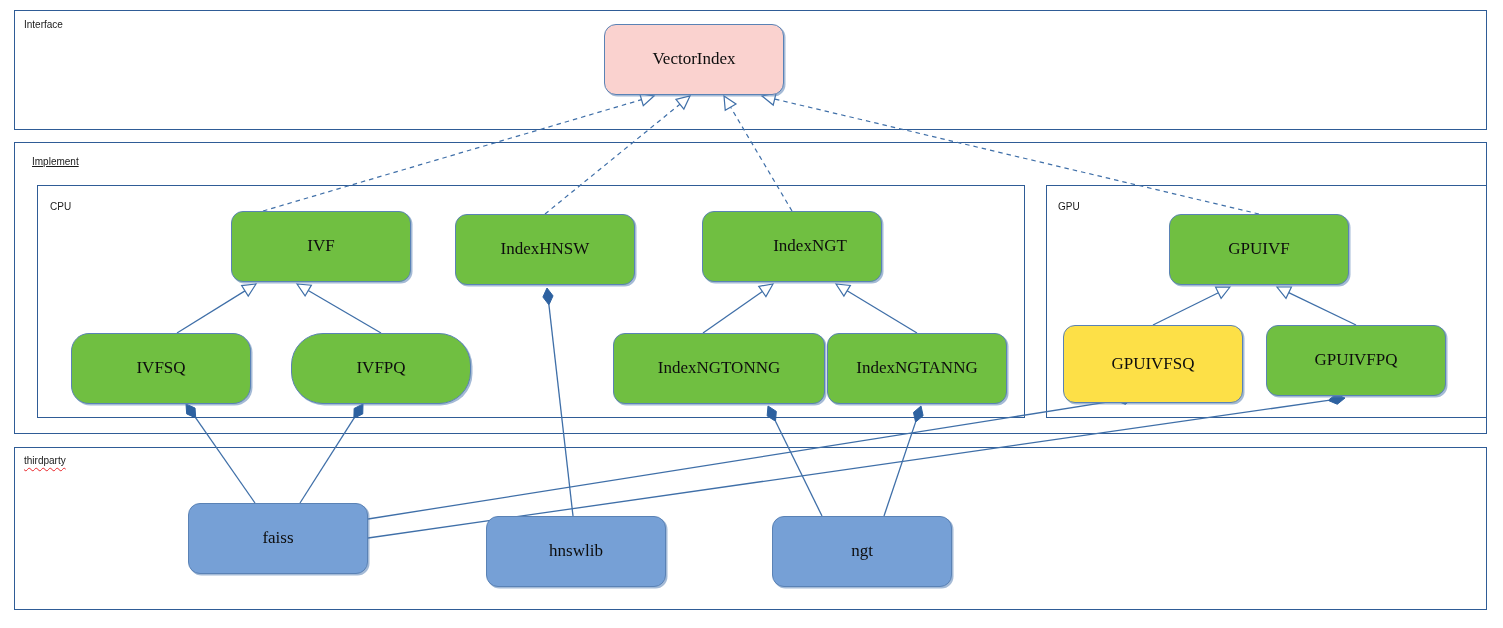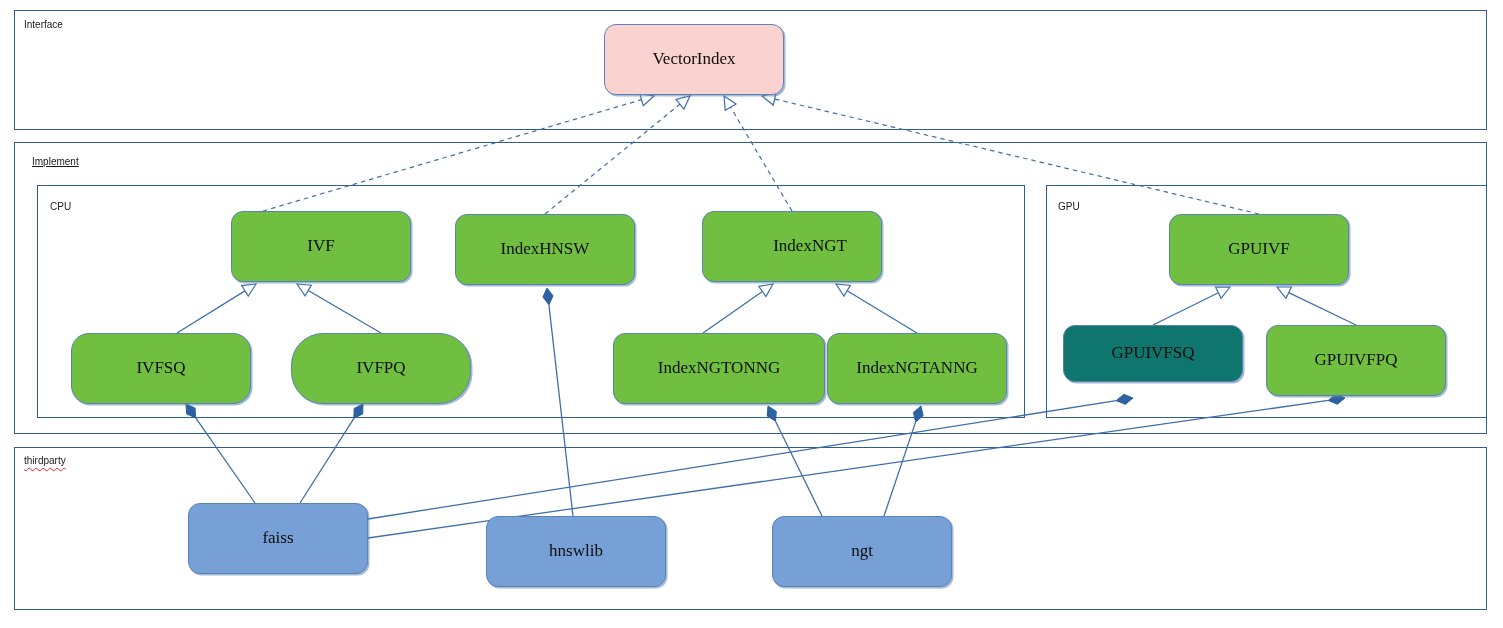--- a/index.html
+++ b/index.html
@@ -136,21 +136,21 @@
       </div>
       <div class="node impl" style="left: 291px; top: 333px; width: 180px; height: 71px; border-color: rgb(90, 130, 181); background: rgb(112, 191, 65); border-radius: 32px;">
         <span>IVFPQ</span>
       </div>
       <div class="node impl" style="left: 613px; top: 333px; width: 212px; height: 71px; border-color: rgb(90, 130, 181); background: rgb(112, 191, 65);">
         <span>IndexNGTONNG</span>
       </div>
       <div class="node impl" style="left: 827px; top: 333px; width: 180px; height: 71px; border-color: rgb(90, 130, 181); background: rgb(112, 191, 65);">
         <span>IndexNGTANNG</span>
       </div>
-      <div class="node impl" style="left: 1063px; top: 325px; width: 180px; height: 57px; border-color: rgb(90, 130, 181); background: #0f766e;">
+      <div class="node impl" style="left: 1063px; top: 325px; width: 180px; height: 78px; border-color: rgb(90, 130, 181); background: #fde047;">
         <span>GPUIVFSQ</span>
       </div>
       <div class="node impl" style="left: 1266px; top: 325px; width: 180px; height: 71px; border-color: rgb(90, 130, 181); background: rgb(112, 191, 65);">
         <span>GPUIVFPQ</span>
       </div>
       <div class="node lib" style="left: 188px; top: 503px; width: 180px; height: 71px; border-color: rgb(90, 130, 181); background: rgb(118, 160, 214);">
         <span>faiss</span>
       </div>
       <div class="node lib" style="left: 486px; top: 516px; width: 180px; height: 71px; border-color: rgb(90, 130, 181); background: rgb(118, 160, 214);">
         <span>hnswlib</span>

